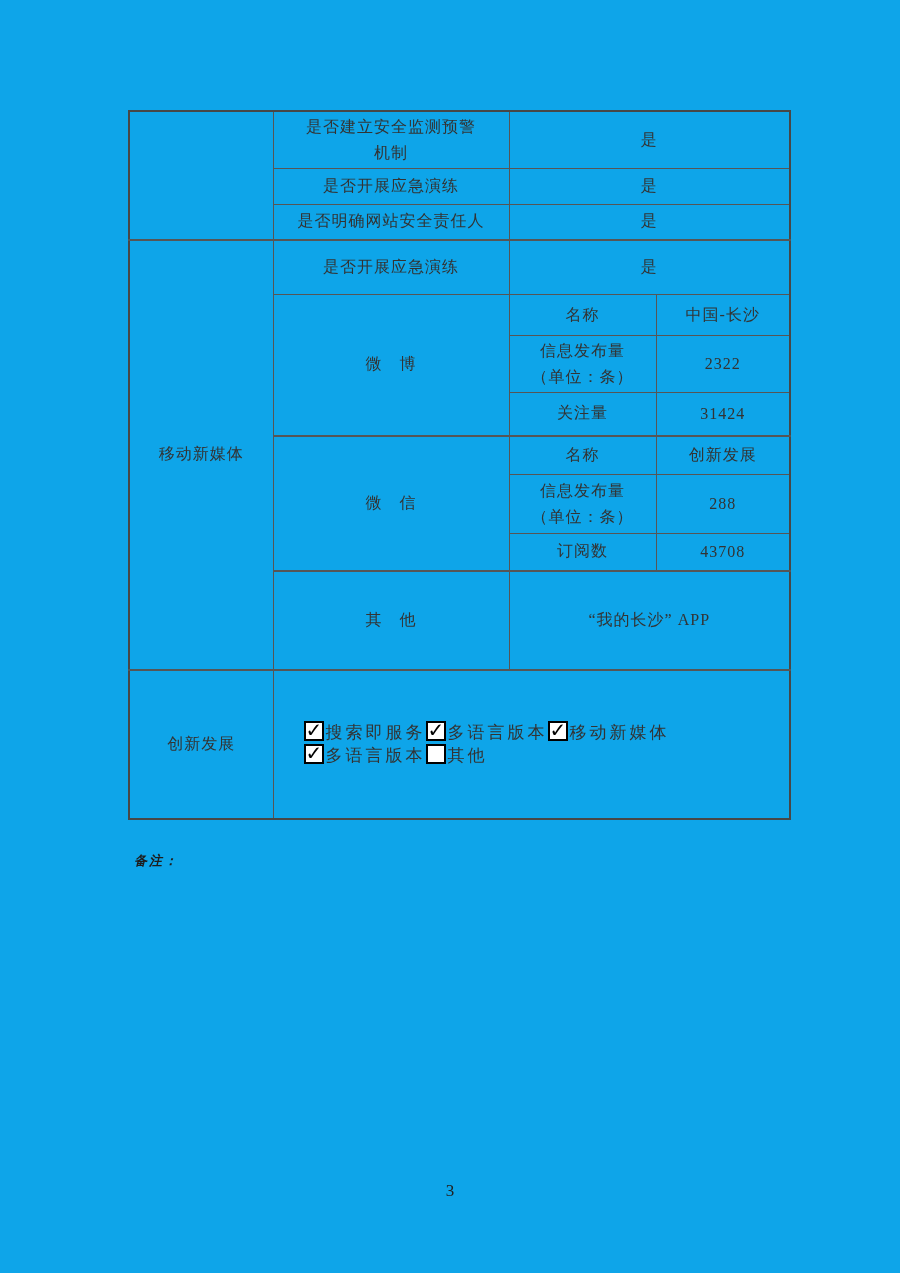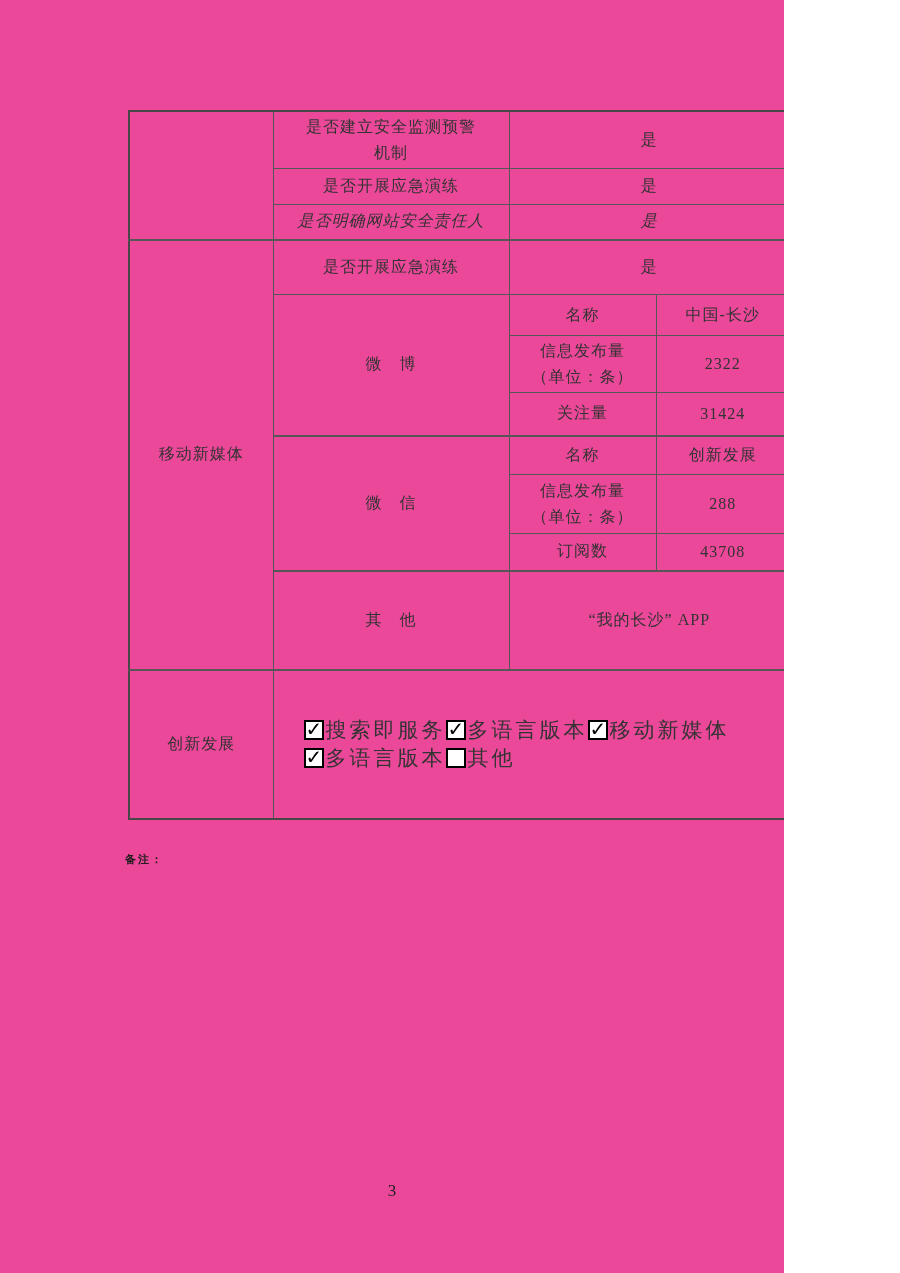--- a/index.html
+++ b/index.html
@@ -1,20 +1,20 @@
 <!DOCTYPE html>
 <html><head>
 <meta charset="utf-8">
 <style>
   html, body { margin: 0; padding: 0; background: #ffffff; }
   .page {
     position: relative;
-    width: 784px;
+    width: 900px;
     height: 1273px;
-    background: #ec4899;
+    background: #0ea5e9;
     font-family: "Liberation Serif", "DejaVu Serif", serif;
     color: #333333;
     overflow: hidden;
   }
   table.report-table {
     position: absolute;
     left: 128px;
     top: 110px;
     width: 661px;
     border-collapse: collapse;
@@ -26,38 +26,38 @@
     text-align: center;
     vertical-align: middle;
     font-size: 16px;
     letter-spacing: 1px;
     padding: 2px 4px;
     overflow: hidden;
   }
   tr.thick-top td { border-top-width: 2px; }
   .r1  { height: 53px; }
   .r2  { height: 36px; }
-  .r3  { height: 35px; font-style: italic; }
+  .r3  { height: 35px; }
   .r4  { height: 55px; }
   .r5  { height: 41px; }
   .r6  { height: 56px; }
   .r7  { height: 43px; }
   .r8  { height: 39px; }
   .r9  { height: 59px; }
   .r10 { height: 37px; }
   .r11 { height: 99px; }
   .r12 { height: 149px; }
   .two-line span { display: block; line-height: 26px; }
   td.innov-cell {
     text-align: left;
     padding-left: 30px;
     letter-spacing: 0;
   }
   .opt {
-    font-size: 21px;
+    font-size: 17px;
     letter-spacing: 3px;
     white-space: nowrap;
   }
   .cb {
     display: inline-block;
     width: 16px;
     height: 16px;
     border: 2px solid #000000;
     position: relative;
     vertical-align: -3px;
@@ -69,26 +69,27 @@
     position: absolute;
     left: 0px;
     top: -5px;
     font-size: 20px;
     font-weight: 700;
     font-family: "DejaVu Sans", sans-serif;
     color: #000000;
   }
   .notes {
     position: absolute;
-    left: 125px;
+    left: 134px;
     top: 852px;
-    font-size: 11px;
+    font-size: 13px;
     font-weight: bold;
     letter-spacing: 2px;
     color: #1d1d1d;
+    font-style: italic;
   }
   .pagenum {
     position: absolute;
     left: 0;
     top: 1181px;
     width: 100%;
     text-align: center;
     font-size: 17px;
     color: #222222;
   }

